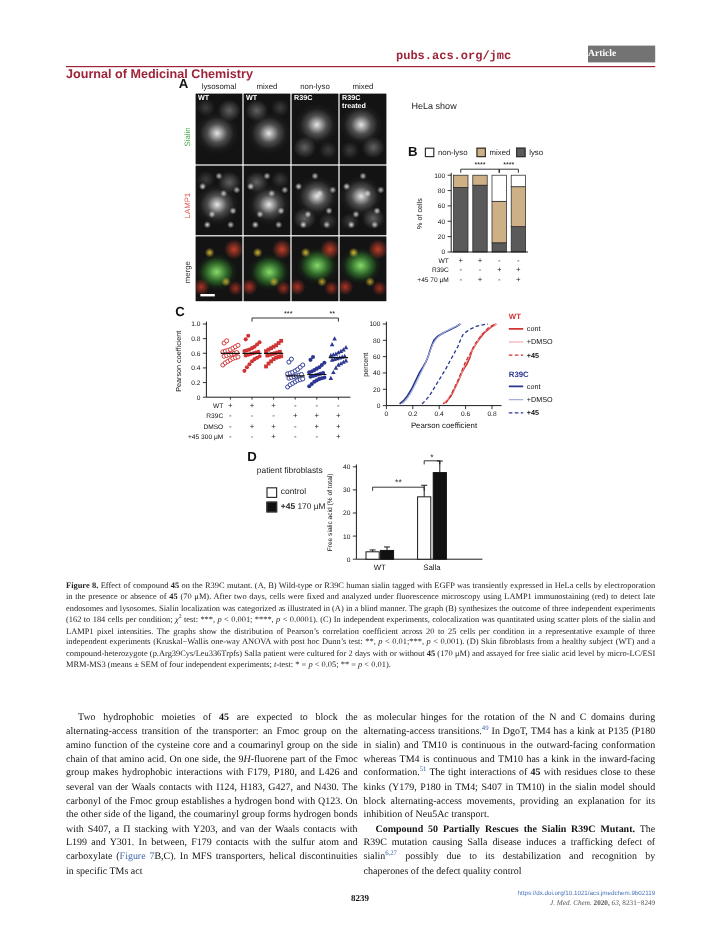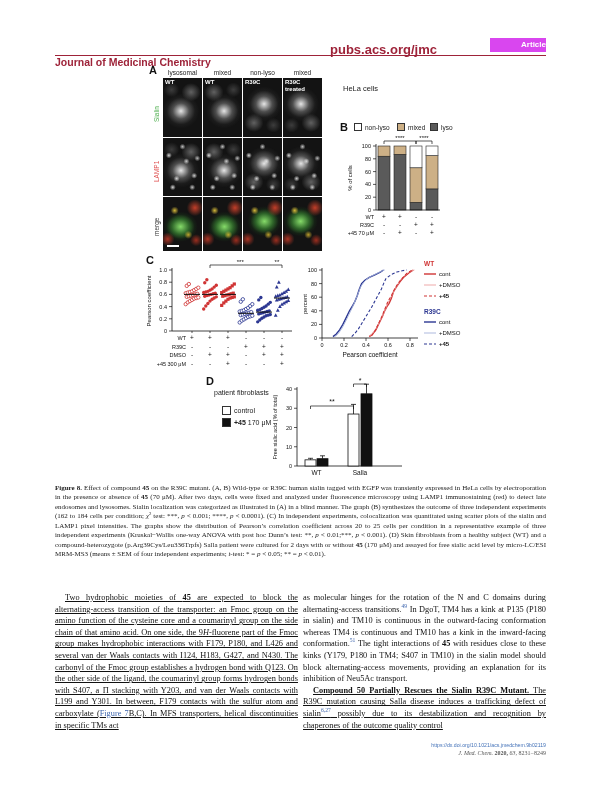--- a/index.html
+++ b/index.html
@@ -1,25 +1,25 @@
 <!DOCTYPE html>
 <html><head>
 <meta charset="utf-8">
 <style>
   html,body{margin:0;padding:0;background:#e8e8e8;}
   .page{position:relative;width:600px;height:785px;background:#ffffff;overflow:hidden;
         font-family:"Liberation Serif",serif;color:#111;}
   
   .jrnl{position:absolute;left:55px;top:56px;font-family:"Liberation Sans",sans-serif;
         font-size:10.5px;font-weight:700;color:#9e2339;}
-  .jurl{position:absolute;left:330px;top:42px;font-family:Liberation Sans, sans-serif;
-        font-size:13px;font-weight:700;color:#9e2339;}
-  .badge{position:absolute;left:490px;top:38px;width:56px;height:14px;background:#d946ef;
-         color:#fff;font-family:Liberation Sans, sans-serif;font-size:8px;font-weight:700;
-         text-align:right;line-height:14px;}
+  .jurl{position:absolute;left:330px;top:42px;font-family:Liberation Mono, monospace;
+        font-size:10px;font-weight:700;color:#9e2339;}
+  .badge{position:absolute;left:490px;top:38px;width:56px;height:14px;background:#737373;
+         color:#fff;font-family:Liberation Serif, serif;font-size:8px;font-weight:700;
+         text-align:left;line-height:14px;}
   .hrule{position:absolute;left:55px;top:55px;width:491px;height:1.3px;background:#9e2339;}
   
   .plabel{position:absolute;font-family:"Liberation Sans",sans-serif;font-size:11px;font-weight:700;}
   .colhead{position:absolute;top:69px;width:39px;text-align:center;
            font-family:"Liberation Sans",sans-serif;font-size:6.5px;color:#222;}
   .vlab{position:absolute;font-family:"Liberation Sans",sans-serif;font-size:6.5px;
         transform:rotate(-90deg);transform-origin:left top;white-space:nowrap;}
   .agrid{position:absolute;left:163px;top:78px;display:grid;
          grid-template-columns:repeat(4,39px);grid-template-rows:59px 58px 54px;gap:1px;}
   .tile{position:relative;background:#131313;overflow:hidden;}
@@ -52,21 +52,21 @@
   .note{position:absolute;font-family:"Liberation Sans",sans-serif;font-size:7.5px;color:#222;}
   .leg{position:absolute;font-family:"Liberation Sans",sans-serif;font-size:6.5px;color:#222;
        display:flex;align-items:center;gap:3px;}
   .sw{display:inline-block;width:6px;height:6px;border:0.8px solid #333;}
   .chart{position:absolute;}
   
   .caption{position:absolute;left:55px;top:484px;width:491px;font-size:7px;line-height:1.35;
            text-align:justify;color:#222;}
   .col{position:absolute;top:592px;width:243px;font-size:8.3px;line-height:1.4;text-align:justify;}
   .colL{left:55px;} .colR{left:303px;}
-  .col p{margin:0;} .indent{text-indent:10px;text-decoration:underline;}
+  .col p{margin:0;} .indent{text-indent:10px;}
   .seg-b{font-weight:700} .seg-i{font-style:italic} .seg-link{color:#3c64ad}
   .seg-sup{vertical-align:super;font-size:68%;line-height:0} .seg-sc{font-variant:small-caps}
   
   .pgnum{position:absolute;left:0;top:744px;width:600px;text-align:center;
          font-size:7.5px;font-weight:700;}
   .doi{position:absolute;left:300px;top:742px;width:246px;text-align:right;
        font-family:"Liberation Sans",sans-serif;font-size:5.2px;color:#4472b8;}
   .cit{position:absolute;left:300px;top:750px;width:246px;text-align:right;
        font-size:6px;color:#555;}
 </style>
@@ -107,21 +107,21 @@
     <div class="tile t-gray t-spots fx1"></div>
     <div class="tile t-gray t-spots fx2"></div>
     <div class="tile t-gray t-spots fx3"></div>
     <div class="tile t-merge">
         <span class="sbar"></span>
       </div>
     <div class="tile t-merge fx1"></div>
     <div class="tile t-merge fx2"></div>
     <div class="tile t-merge fx3"></div>
   </div>
-  <div class="note" style="left:343px;top:84px;">HeLa cells</div>
+  <div class="note" style="left:343px;top:84px;">HeLa show</div>
 
   <div class="plabel" style="left:340px;top:121px;">B</div>
   <div class="leg" style="left:354px;top:123px;">
     <span class="sw" style="background: rgb(255, 255, 255);"></span>
     <span>non-lyso</span>
   </div>
   <div class="leg" style="left:397px;top:123px;">
     <span class="sw" style="background: rgb(205, 176, 134);"></span>
     <span>mixed</span>
   </div>
@@ -460,18 +460,19 @@
         <text x="90" y="6" font-size="7" font-family="Liberation Sans, sans-serif" fill="#111" text-anchor="middle">*</text>
       </svg></div>
 
   <div class="caption"><span class="seg-b">Figure 8.</span><span> Effect of compound </span><span class="seg-b">45</span><span> on the R39C mutant. (A, B) Wild-type or R39C human sialin tagged with EGFP was transiently expressed in HeLa cells by electroporation in the presence or absence of </span><span class="seg-b">45</span><span> (70 μM). After two days, cells were fixed and analyzed under fluorescence microscopy using LAMP1 immunostaining (red) to detect late endosomes and lysosomes. Sialin localization was categorized as illustrated in (A) in a blind manner. The graph (B) synthesizes the outcome of three independent experiments (162 to 184 cells per condition; </span><span class="seg-i">χ</span><span class="seg-sup">2</span><span> test: ***, </span><span class="seg-i">p</span><span> &lt; 0.001; ****, </span><span class="seg-i">p</span><span> &lt; 0.0001). (C) In independent experiments, colocalization was quantitated using scatter plots of the sialin and LAMP1 pixel intensities. The graphs show the distribution of Pearson’s correlation coefficient across 20 to 25 cells per condition in a representative example of three independent experiments (Kruskal−Wallis one-way ANOVA with post hoc Dunn’s test: **, </span><span class="seg-i">p</span><span> &lt; 0.01;***, </span><span class="seg-i">p</span><span> &lt; 0.001). (D) Skin fibroblasts from a healthy subject (WT) and a compound-heterozygote (p.Arg39Cys/Leu336Trpfs) Salla patient were cultured for 2 days with or without </span><span class="seg-b">45</span><span> (170 μM) and assayed for free sialic acid level by micro-LC/ESI MRM-MS3 (means ± SEM of four independent experiments; </span><span class="seg-i">t</span><span>-test: * = </span><span class="seg-i">p</span><span> &lt; 0.05; ** = </span><span class="seg-i">p</span><span> &lt; 0.01).</span></div>
 
   <div class="col colL">
     <p class="indent"><span>Two hydrophobic moieties of </span><span class="seg-b">45</span><span> are expected to block the alternating-access transition of the transporter: an Fmoc group on the amino function of the cysteine core and a coumarinyl group on the side chain of that amino acid. On one side, the 9</span><span class="seg-i">H</span><span>-fluorene part of the Fmoc group makes hydrophobic interactions with F179, P180, and L426 and several van der Waals contacts with I124, H183, G427, and N430. The carbonyl of the Fmoc group establishes a hydrogen bond with Q123. On the other side of the ligand, the coumarinyl group forms hydrogen bonds with S407, a Π stacking with Y203, and van der Waals contacts with L199 and Y301. In between, F179 contacts with the sulfur atom and carboxylate (</span><span class="seg-link">Figure 7</span><span>B,C). In MFS transporters, helical discontinuities in specific TMs act</span></p>
   </div>
   <div class="col colR">
     <p><span>as molecular hinges for the rotation of the N and C domains during alternating-access transitions.</span><span class="seg-sup seg-link">49</span><span> In </span><span class="seg-sc">D</span><span>goT, TM4 has a kink at P135 (P180 in sialin) and TM10 is continuous in the outward-facing conformation whereas TM4 is continuous and TM10 has a kink in the inward-facing conformation.</span><span class="seg-sup seg-link">51</span><span> The tight interactions of </span><span class="seg-b">45</span><span> with residues close to these kinks (Y179, P180 in TM4; S407 in TM10) in the sialin model should block alternating-access movements, providing an explanation for its inhibition of Neu5Ac transport.</span></p>
-    <p class="indent"><span class="seg-b">Compound 50 Partially Rescues the Sialin R39C Mutant.</span><span> The R39C mutation causing Salla disease induces a trafficking defect of sialin</span><span class="seg-sup seg-link">6,27</span><span> possibly due to its destabilization and recognition by chaperones of the outcome quality control</span></p>
-  </div>
-
+    <p class="indent"><span class="seg-b">Compound 50 Partially Rescues the Sialin R39C Mutant.</span><span> The R39C mutation causing Salla disease induces a trafficking defect of sialin</span><span class="seg-sup seg-link">6,27</span><span> possibly due to its destabilization and recognition by chaperones of the defect quality control</span></p>
+  </div>
+
+  <div class="pgnum">8239</div>
   <div class="doi">https://dx.doi.org/10.1021/acs.jmedchem.9b02119</div>
   <div class="cit"><span class="seg-i">J. Med. Chem. </span><span class="seg-b">2020, </span><span class="seg-i">63, </span><span>8231−8249</span></div>
 </div>
 
 </body></html>

